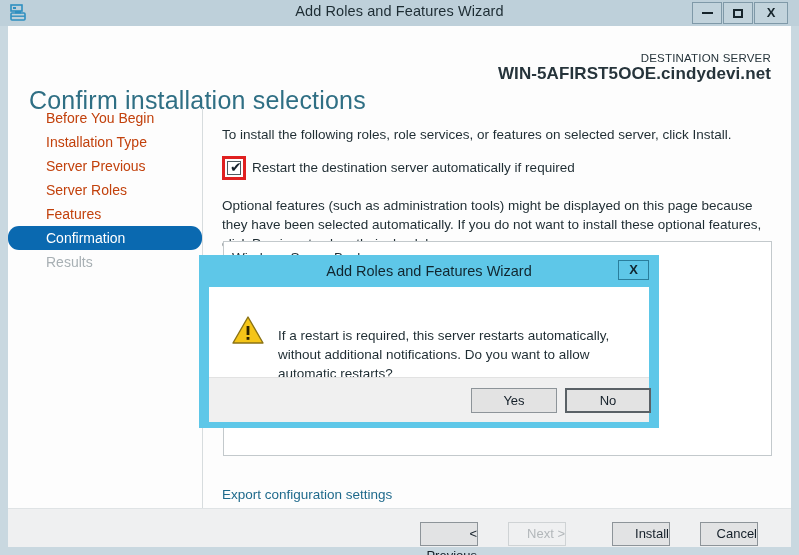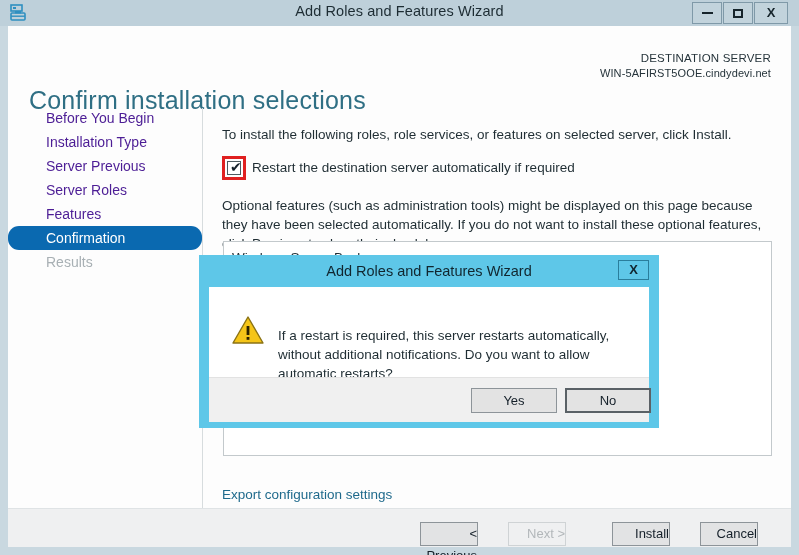--- a/index.html
+++ b/index.html
@@ -102,39 +102,40 @@
     right: 20px; top: 25px;
     text-align: right;
     line-height: 15px;
   }
   #dest-label {
     font-size: 11.5px;
     color: #26343b;
     letter-spacing: .2px;
   }
   #dest-server {
-    font-size: 11px;
+    font-size: 17px;
     color: #26343b;
     letter-spacing: .1px;
+    font-weight: bold;
   }
 
   
   #sidebar {
     position: absolute;
     left: 0px; top: 80px;
     width: 194px;
     height: 415px;
   }
   .nav-item {
     position: relative;
     height: 24px;
     line-height: 24px;
     padding-left: 38px;
     font-size: 14px;
-    color: #4c1d95;
+    color: #c2410c;
     white-space: nowrap;
     box-sizing: border-box;
   }
   .nav-item.active {
     background: #0a69b0;
     color: #ffffff;
     width: 194px;
     border-radius: 11px;
   }
   .nav-item.disabled { color: #a8b0b4; }

